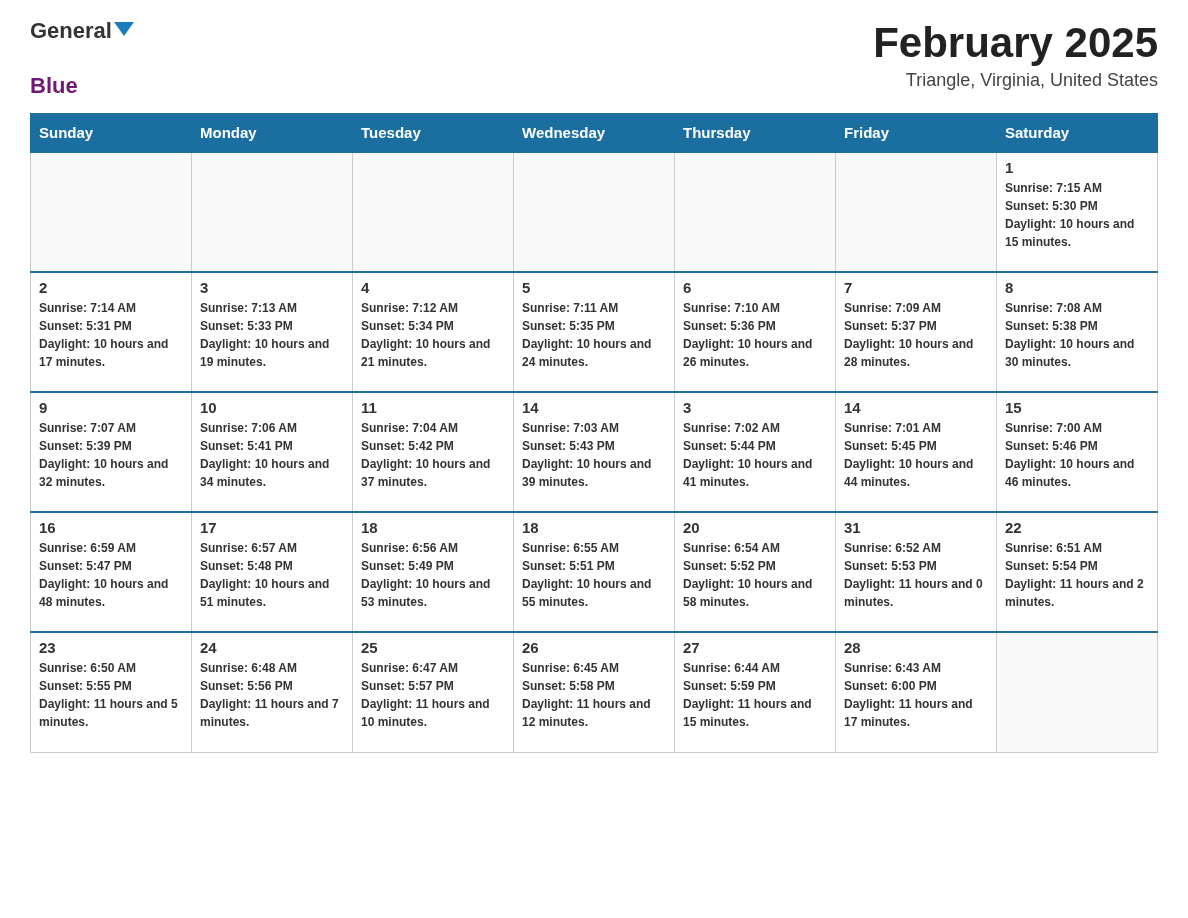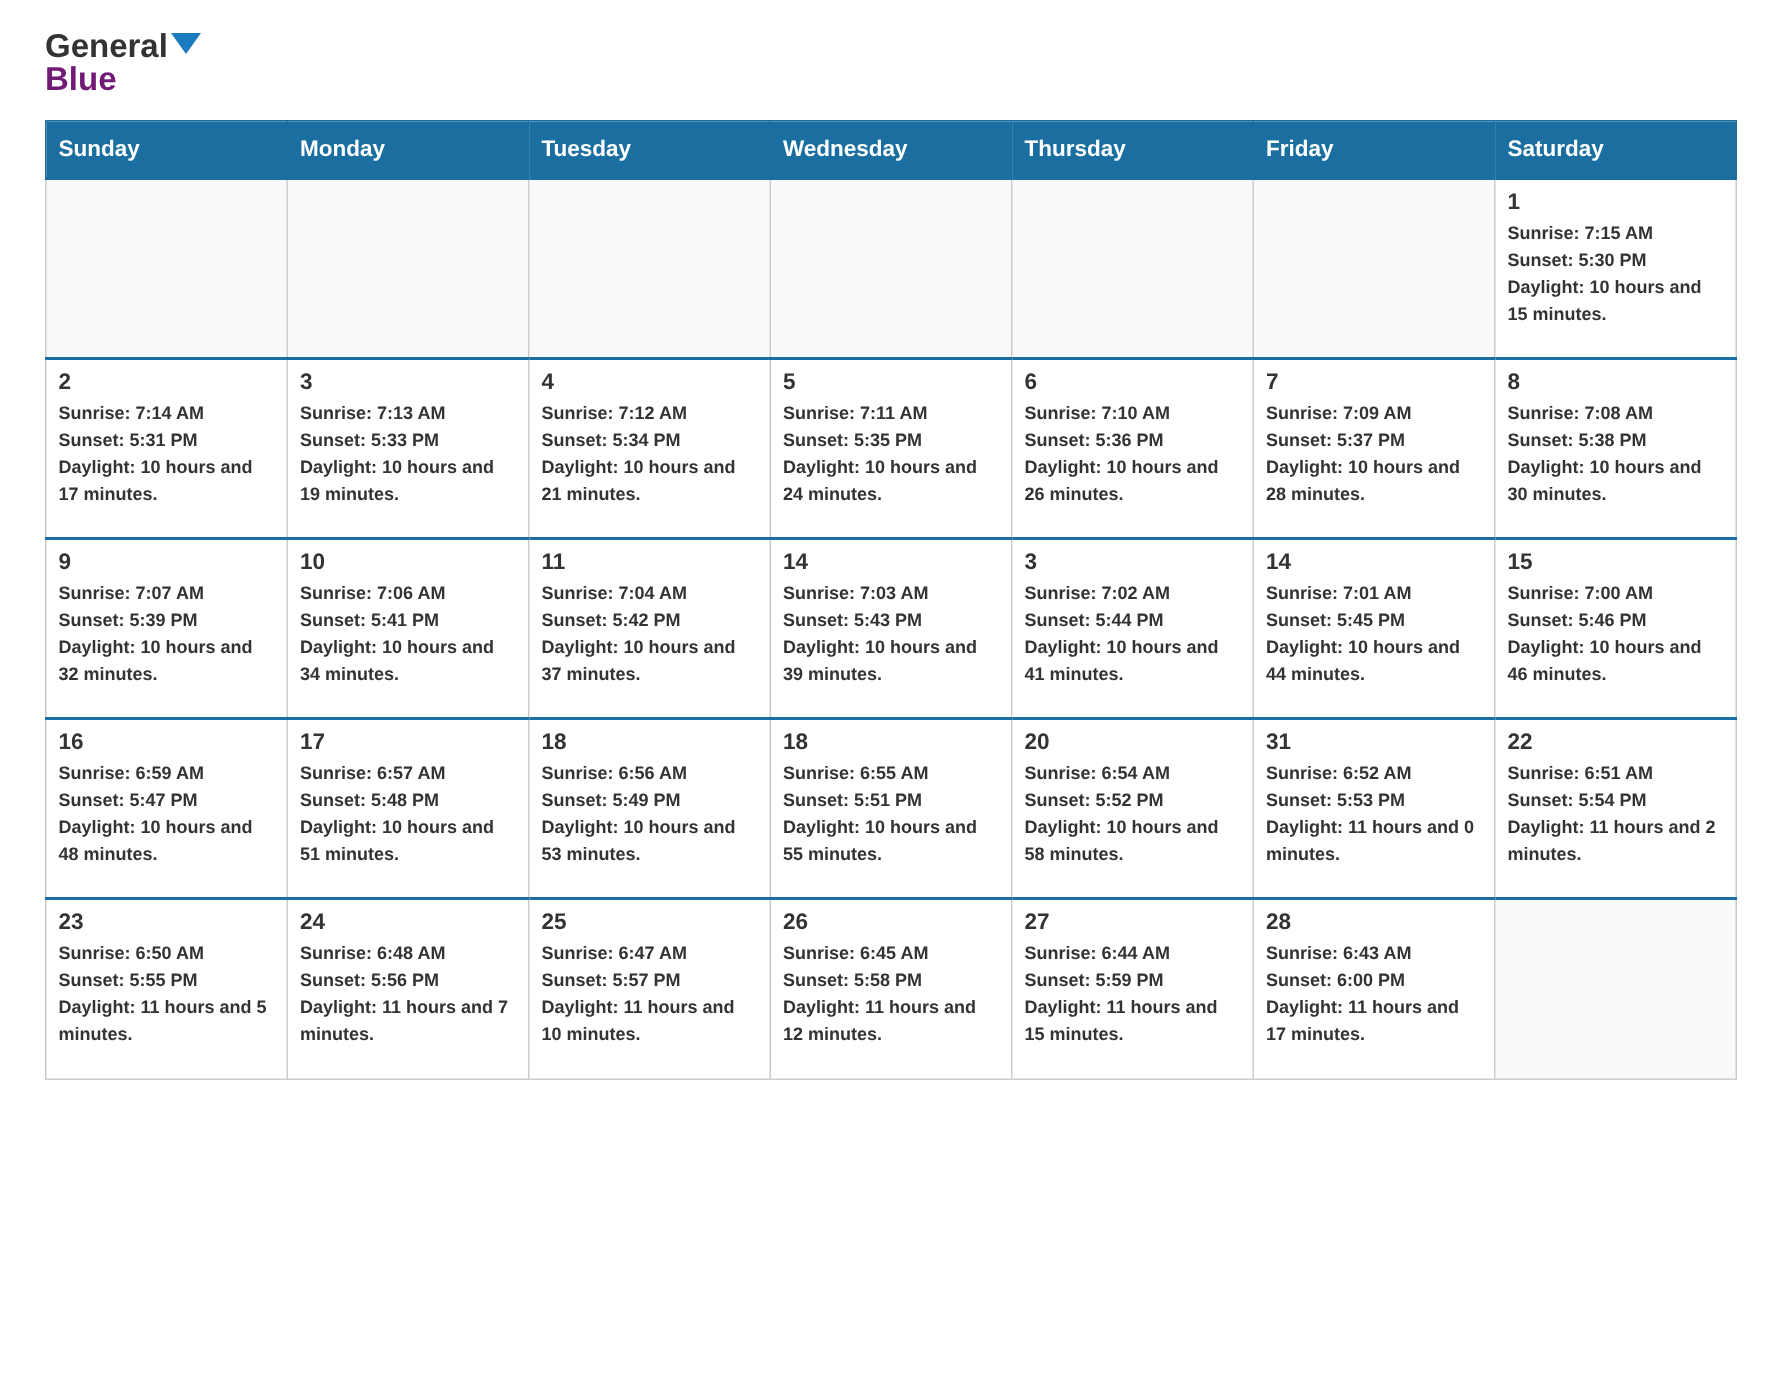--- a/index.html
+++ b/index.html
@@ -12,20 +12,21 @@
     .header {
       display: flex;
       justify-content: space-between;
       align-items: flex-start;
       margin-bottom: 16px;
     }
     .logo {
       display: flex;
       flex-direction: column;
       align-items: flex-start;
+      gap: 33px;
     }
     .logo-general {
       font-size: 22px;
       font-weight: bold;
       color: #333;
       line-height: 1;
     }
     .logo-blue {
       font-size: 22px;
       font-weight: bold;
@@ -105,20 +106,24 @@
 </head>
 <body>
 
 <div class="header">
   <div class="logo">
     <div class="logo-first-line">
       <span class="logo-general">General</span>
       <span class="logo-triangle"></span>
     </div>
     <span class="logo-blue">Blue</span>
+  </div>
+  <div class="title-block">
+    <div class="month-title">February 2025</div>
+    <div class="location-subtitle">Triangle, Virginia, United States</div>
   </div>
 </div>
 
 <table class="calendar-table">
   <thead>
     <tr>
     <th>Sunday</th>
         <th>Monday</th>
         <th>Tuesday</th>
         <th>Wednesday</th>

